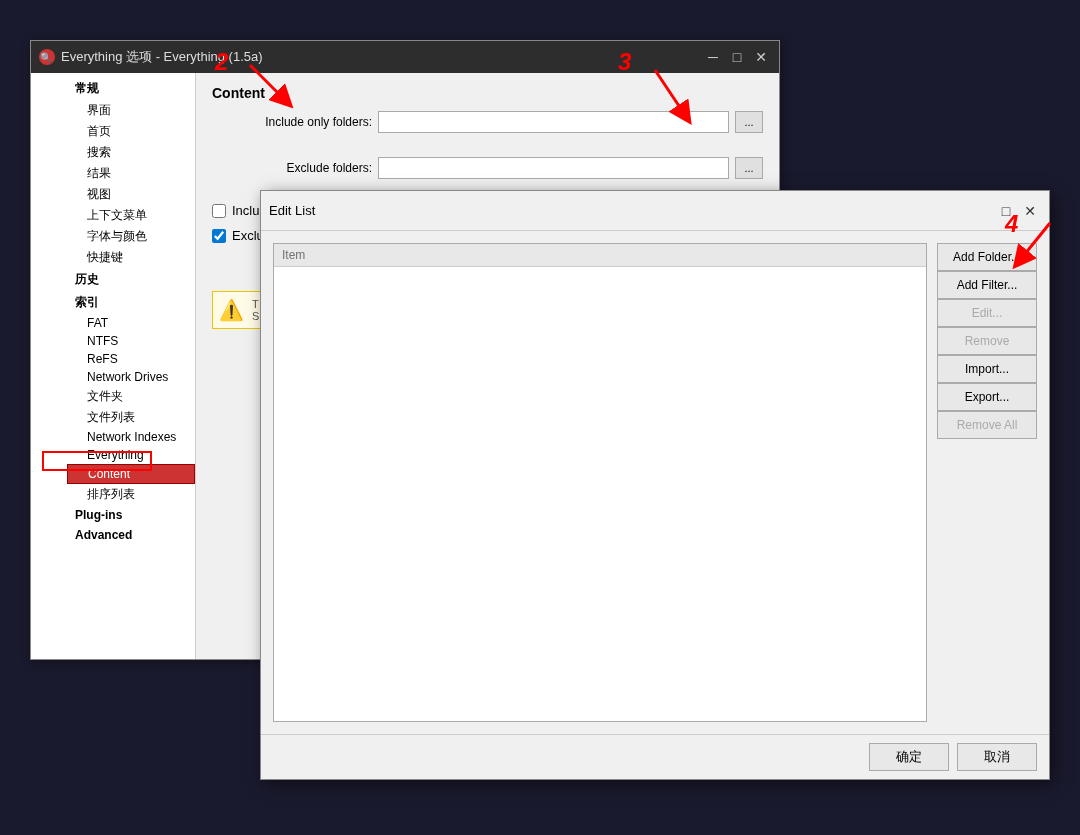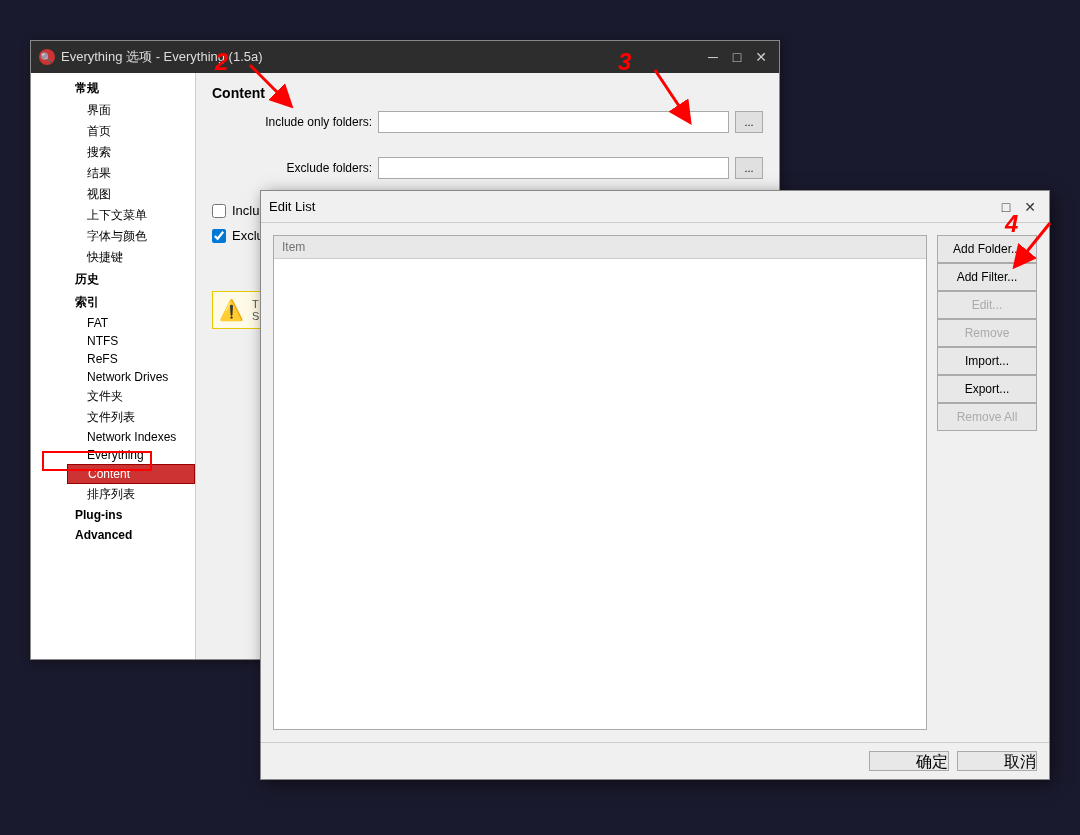--- a/index.html
+++ b/index.html
@@ -188,21 +188,21 @@
       height: 590px;
       background: #f0f0f0;
       border: 1px solid #888;
       box-shadow: 4px 4px 15px rgba(0,0,0,0.5);
       display: flex;
       flex-direction: column;
     }
     .dialog-title-bar {
       background: #f0f0f0;
       border-bottom: 1px solid #ccc;
-      height: 32px;
+      height: 40px;
       display: flex;
       align-items: center;
       padding: 0 8px;
       justify-content: space-between;
       flex-shrink: 0;
     }
     .dialog-title-text {
       font-size: 13px;
       font-weight: normal;
       color: #000;
@@ -277,26 +277,25 @@
     .dialog-footer {
       border-top: 1px solid #ccc;
       padding: 8px 12px;
       display: flex;
       justify-content: flex-end;
       gap: 8px;
       flex-shrink: 0;
     }
     .footer-btn {
       min-width: 80px;
-      height: 20px;
+      height: 28px;
       background: #e8e8e8;
       border: 1px solid #aaa;
       cursor: pointer;
-      font-size: 16px;
-      text-align: right;
+      font-size: 13px;
     }
 
     
     .warning-area {
       display: flex;
       align-items: flex-start;
       gap: 8px;
       margin-top: 10px;
       background: #fffbe6;
       border: 1px solid #e6c800;

